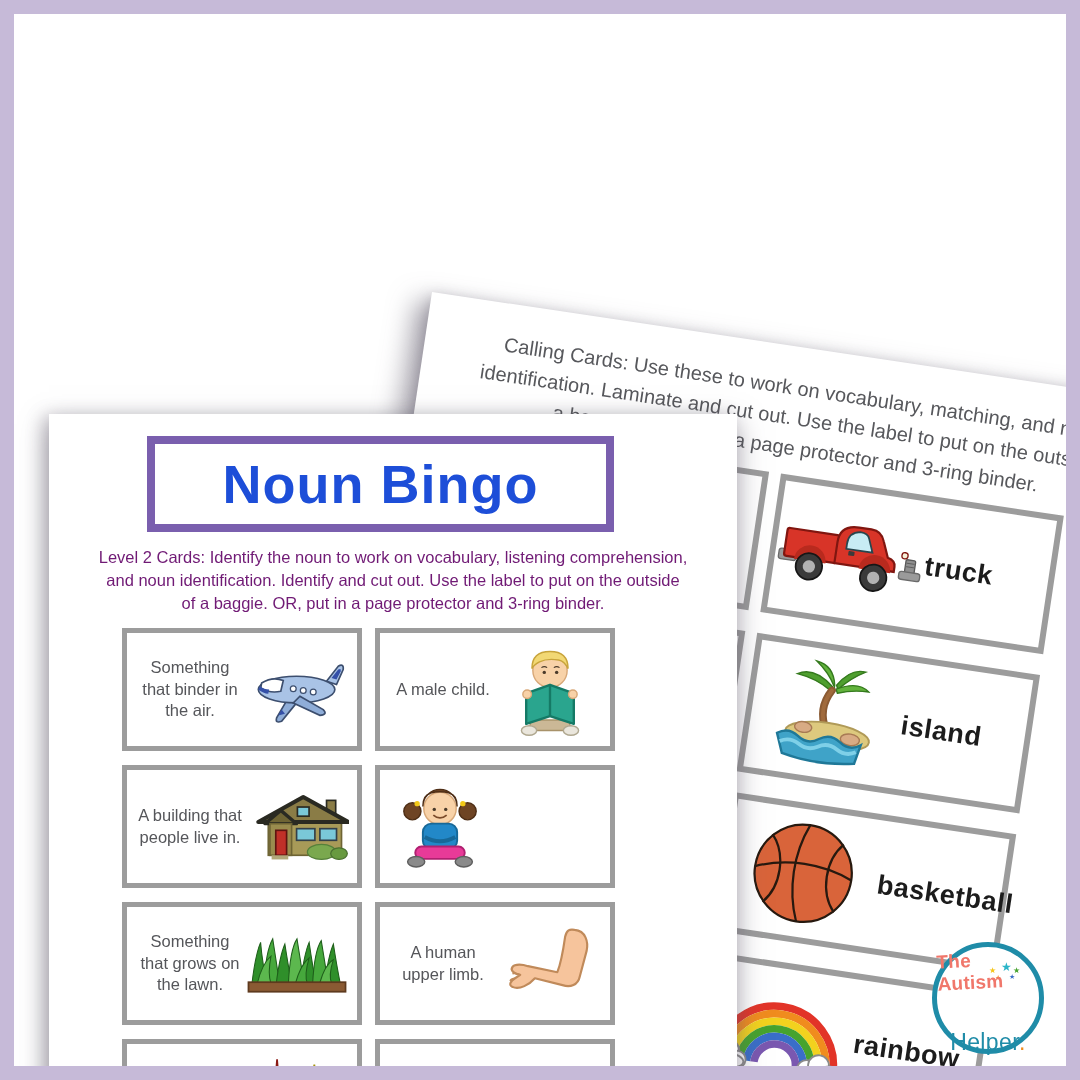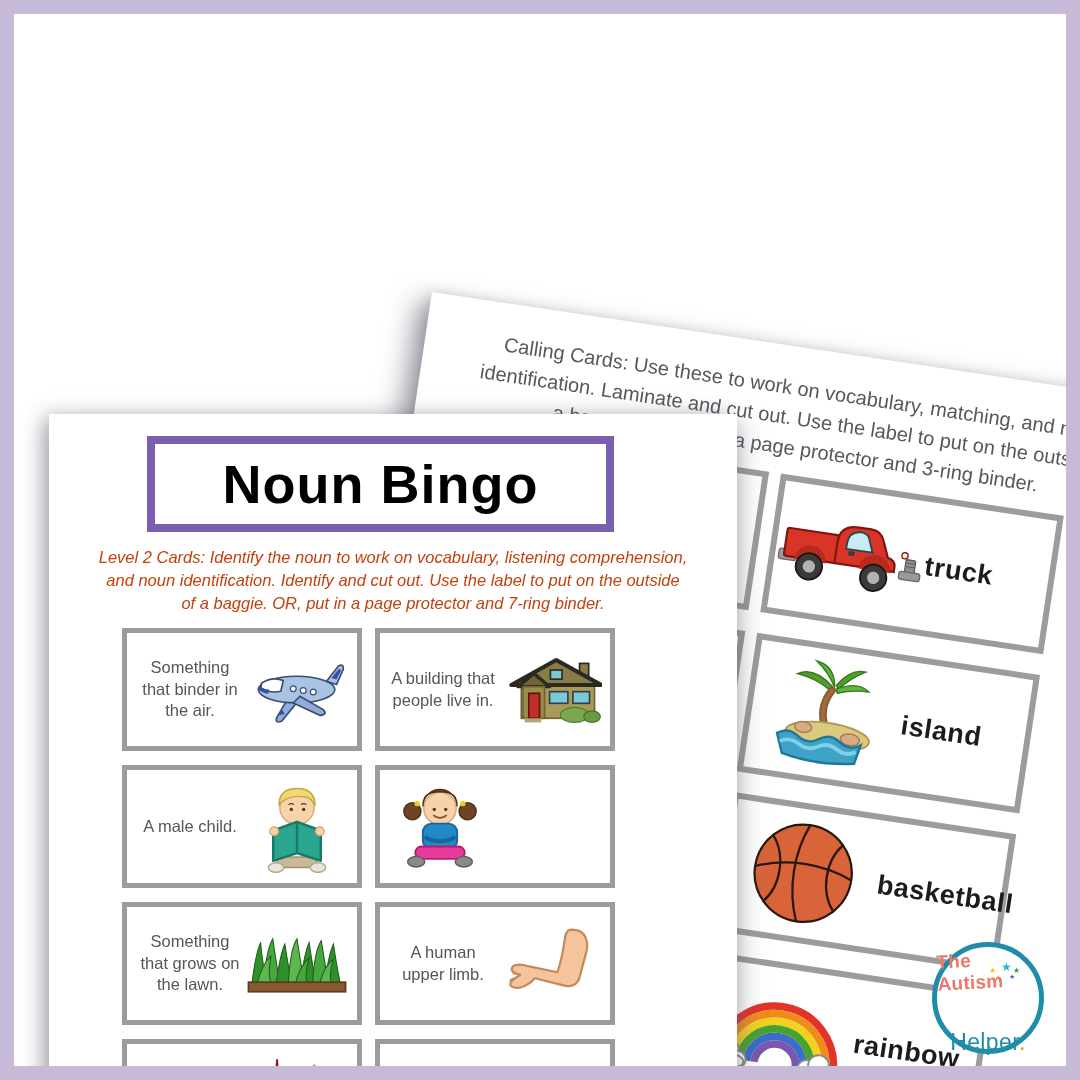--- a/index.html
+++ b/index.html
@@ -30,23 +30,23 @@
   .bcard-left{left:30px;width:330px;height:140px;}
   .bcard-right{left:372px;width:286px;height:140px;}
   .bcard .icon-box{flex:0 0 150px;display:flex;justify-content:center;align-items:center;}
   .bcard .bcard-label{flex:1;font-size:27px;font-weight:bold;color:#1c1c1c;letter-spacing:.5px;}
 
   
   .front-page{position:absolute;left:35px;top:400px;width:688px;height:740px;background:#fff;z-index:2;
               box-shadow:0 10px 26px rgba(95,90,105,.5), -6px 2px 16px rgba(95,90,105,.3);}
   .fp-titlebox{position:absolute;left:98px;top:22px;width:467px;height:96px;border:8px solid #7a5fae;
                box-sizing:border-box;display:flex;align-items:center;justify-content:center;}
-  .fp-title{font-size:54px;font-weight:bold;color:#000000;letter-spacing:1px;}
-  .fp-desc{position:absolute;left:0;top:132px;width:688px;color:#c2410c;
-           font-size:16.5px;line-height:1.38;text-align:center;font-style:italic;}
+  .fp-title{font-size:54px;font-weight:bold;color:#1d4ed8;letter-spacing:1px;}
+  .fp-desc{position:absolute;left:0;top:132px;width:688px;color:#701a75;
+           font-size:16.5px;line-height:1.38;text-align:center;}
   .fp-desc div{white-space:nowrap;}
   .fp-grid{position:absolute;left:73px;top:214px;display:grid;
            grid-template-columns:240px 240px;grid-auto-rows:123px;column-gap:13px;row-gap:14px;}
   .fcard{border:5px solid #9c9c9c;background:#fff;box-sizing:border-box;
          display:flex;align-items:center;padding:0 8px;}
   .fcard-text{flex:1;font-size:16.5px;line-height:1.3;color:#55565a;text-align:center;padding:0 2px;}
   .fcard .icon-box{flex:0 0 104px;display:flex;justify-content:center;align-items:center;}
 
   
   .logo{position:absolute;left:918px;top:928px;width:112px;height:112px;border-radius:50%;
@@ -177,80 +177,80 @@
       </div>
     </div>
 
     <div class="front-page">
       <div class="fp-titlebox">
         <div class="fp-title">Noun Bingo</div>
       </div>
       <div class="fp-desc">
         <div>Level 2 Cards: Identify the noun to work on vocabulary, listening comprehension,</div>
         <div>and noun identification. Identify and cut out. Use the label to put on the outside</div>
-        <div>of a baggie. OR, put in a page protector and 7-ring binder.</div>
+        <div>of a baggie. OR, put in a page protector and 3-ring binder.</div>
       </div>
 
       <div class="fp-grid">
 
         <div class="fcard">
           <div class="fcard-text">Something that binder in the air.</div>
           <div class="icon-box">
             <svg width="104" height="76" viewBox="0 0 125 85">
               <path d="M52,52 L38,76 q-2,7 6,4 L62,58 Z" fill="#8fadd8" stroke="#3c4e6e" stroke-width="2"></path>
               <path d="M98,32 L112,14 q7,-4 6,4 L110,36 Z" fill="#a9c3e6" stroke="#3c4e6e" stroke-width="2"></path>
               <path d="M104,28 l8,-10 q4,-2 3,2 l-5,10 z" fill="#3450a8"></path>
               <ellipse cx="62" cy="42" rx="46" ry="16" fill="#a9c3e6" stroke="#3c4e6e" stroke-width="2"></ellipse>
               <path d="M20,34 q13,-8 26,-3 l-3,13 q-13,3 -24,-4 z" fill="#ffffff" stroke="#3c4e6e" stroke-width="2"></path>
               <path d="M18,38 l-2,4 q6,5 12,5 l1,-5 q-6,0 -11,-4z" fill="#3450a8"></path>
               <circle cx="58" cy="41" r="3.5" fill="#fff" stroke="#3c4e6e" stroke-width="1.5"></circle>
               <circle cx="70" cy="43" r="3.5" fill="#fff" stroke="#3c4e6e" stroke-width="1.5"></circle>
               <circle cx="82" cy="45" r="3.5" fill="#fff" stroke="#3c4e6e" stroke-width="1.5"></circle>
               <path d="M66,50 L94,66 q6,6 -4,7 L58,58 Z" fill="#8fadd8" stroke="#3c4e6e" stroke-width="2"></path>
               <path d="M44,66 l-4,7 8,-2 z" fill="#3450a8"></path>
+            </svg>
+          </div>
+        </div>
+
+        <div class="fcard">
+          <div class="fcard-text">A male child.</div>
+          <div class="icon-box">
+            <svg width="86" height="100" viewBox="0 0 90 105">
+              <circle cx="45" cy="32" r="18" fill="#f8d2a8" stroke="#d8a878" stroke-width="1.5"></circle>
+              <path d="M26,30 q0,-18 19,-18 q19,0 19,18 q-4,-8 -10,-9 q-12,-2 -20,2 q-6,3 -8,7z" fill="#f2d874" stroke="#c8a43c" stroke-width="1.5"></path>
+              <circle cx="39" cy="34" r="1.8" fill="#4a3a2a"></circle>
+              <circle cx="52" cy="34" r="1.8" fill="#4a3a2a"></circle>
+              <path d="M36,29 q3,-2 6,0 M49,29 q3,-2 6,0" fill="none" stroke="#4a3a2a" stroke-width="1.2"></path>
+              <rect x="24" y="84" width="42" height="11" rx="5.5" fill="#cbb896" stroke="#a8926a" stroke-width="1.5"></rect>
+              <ellipse cx="23" cy="95" rx="8" ry="5" fill="#eae6dc" stroke="#b0a890" stroke-width="1.5"></ellipse>
+              <ellipse cx="67" cy="95" rx="8" ry="5" fill="#eae6dc" stroke="#b0a890" stroke-width="1.5"></ellipse>
+              <path d="M20,56 L45,47 L70,56 L70,88 L45,80 L20,88 Z" fill="#2aa58e" stroke="#157a66" stroke-width="2.5" stroke-linejoin="round"></path>
+              <line x1="45" y1="47" x2="45" y2="80" stroke="#157a66" stroke-width="2.5"></line>
+              <circle cx="21" cy="57" r="4.5" fill="#f8d2a8" stroke="#d8a878" stroke-width="1.5"></circle>
+              <circle cx="69" cy="57" r="4.5" fill="#f8d2a8" stroke="#d8a878" stroke-width="1.5"></circle>
             </svg>
           </div>
         </div>
 
         <div class="fcard">
           <div class="fcard-text">A building that people live in.</div>
           <div class="icon-box">
             <svg width="104" height="80" viewBox="0 0 125 92">
               <rect x="98" y="14" width="11" height="18" fill="#8a7c46" stroke="#2a2a22" stroke-width="2"></rect>
               <rect x="28" y="36" width="88" height="44" fill="#a89a58" stroke="#6e6434" stroke-width="2"></rect>
               <polygon points="70,10 124,40 16,40" fill="#8a7c46" stroke="#2a2a22" stroke-width="5" stroke-linejoin="round"></polygon>
               <rect x="63" y="22" width="14" height="11" fill="#7ac8d8" stroke="#2a2a22" stroke-width="2"></rect>
               <polygon points="43,26 62,42 24,42" fill="#6e6434" stroke="#2a2a22" stroke-width="4" stroke-linejoin="round"></polygon>
               <rect x="30" y="42" width="26" height="38" fill="#9a8c4e" stroke="#6e6434" stroke-width="2"></rect>
               <rect x="37" y="50" width="13" height="30" fill="#c03028" stroke="#5e1410" stroke-width="2"></rect>
               <rect x="62" y="48" width="22" height="14" fill="#7ac8d8" stroke="#33404a" stroke-width="2"></rect>
               <rect x="90" y="48" width="20" height="14" fill="#7ac8d8" stroke="#33404a" stroke-width="2"></rect>
               <rect x="32" y="80" width="20" height="5" fill="#b2a87a"></rect>
               <ellipse cx="92" cy="76" rx="17" ry="9" fill="#7aa84e" stroke="#55803a" stroke-width="1.5"></ellipse>
               <ellipse cx="113" cy="78" rx="10" ry="7" fill="#689a40" stroke="#4a7030" stroke-width="1.5"></ellipse>
-            </svg>
-          </div>
-        </div>
-
-        <div class="fcard">
-          <div class="fcard-text">A male child.</div>
-          <div class="icon-box">
-            <svg width="86" height="100" viewBox="0 0 90 105">
-              <circle cx="45" cy="32" r="18" fill="#f8d2a8" stroke="#d8a878" stroke-width="1.5"></circle>
-              <path d="M26,30 q0,-18 19,-18 q19,0 19,18 q-4,-8 -10,-9 q-12,-2 -20,2 q-6,3 -8,7z" fill="#f2d874" stroke="#c8a43c" stroke-width="1.5"></path>
-              <circle cx="39" cy="34" r="1.8" fill="#4a3a2a"></circle>
-              <circle cx="52" cy="34" r="1.8" fill="#4a3a2a"></circle>
-              <path d="M36,29 q3,-2 6,0 M49,29 q3,-2 6,0" fill="none" stroke="#4a3a2a" stroke-width="1.2"></path>
-              <rect x="24" y="84" width="42" height="11" rx="5.5" fill="#cbb896" stroke="#a8926a" stroke-width="1.5"></rect>
-              <ellipse cx="23" cy="95" rx="8" ry="5" fill="#eae6dc" stroke="#b0a890" stroke-width="1.5"></ellipse>
-              <ellipse cx="67" cy="95" rx="8" ry="5" fill="#eae6dc" stroke="#b0a890" stroke-width="1.5"></ellipse>
-              <path d="M20,56 L45,47 L70,56 L70,88 L45,80 L20,88 Z" fill="#2aa58e" stroke="#157a66" stroke-width="2.5" stroke-linejoin="round"></path>
-              <line x1="45" y1="47" x2="45" y2="80" stroke="#157a66" stroke-width="2.5"></line>
-              <circle cx="21" cy="57" r="4.5" fill="#f8d2a8" stroke="#d8a878" stroke-width="1.5"></circle>
-              <circle cx="69" cy="57" r="4.5" fill="#f8d2a8" stroke="#d8a878" stroke-width="1.5"></circle>
             </svg>
           </div>
         </div>
 
         <div class="fcard">
           <div class="icon-box">
             <svg width="86" height="100" viewBox="0 0 90 105">
               <circle cx="16" cy="36" r="9" fill="#6e4424" stroke="#4e2e16" stroke-width="1.5"></circle>
               <circle cx="74" cy="36" r="9" fill="#6e4424" stroke="#4e2e16" stroke-width="1.5"></circle>
               <circle cx="21" cy="28" r="2.8" fill="#f2c818"></circle>

